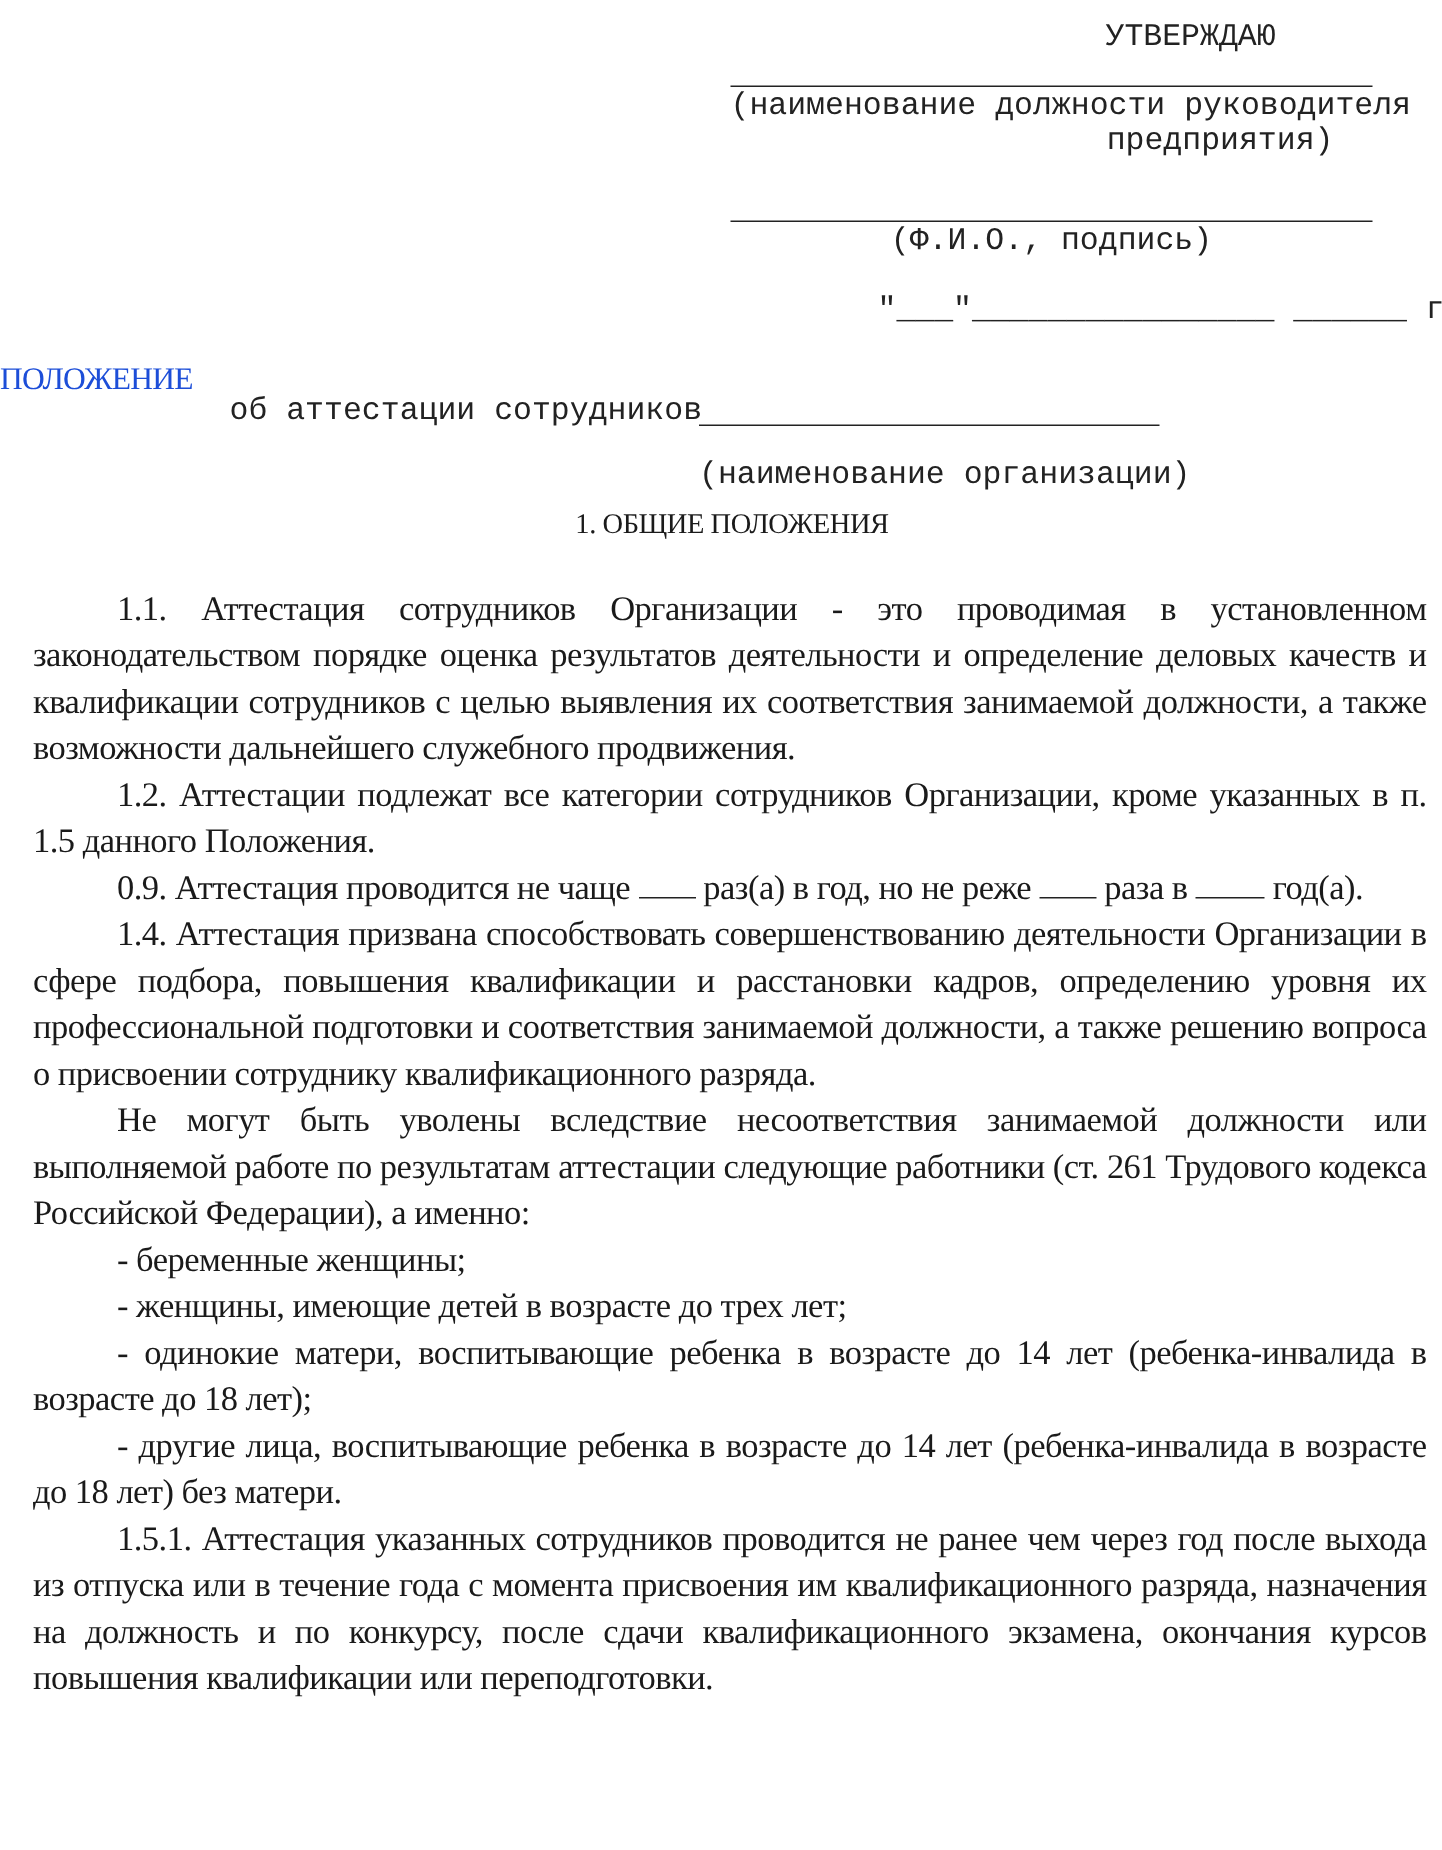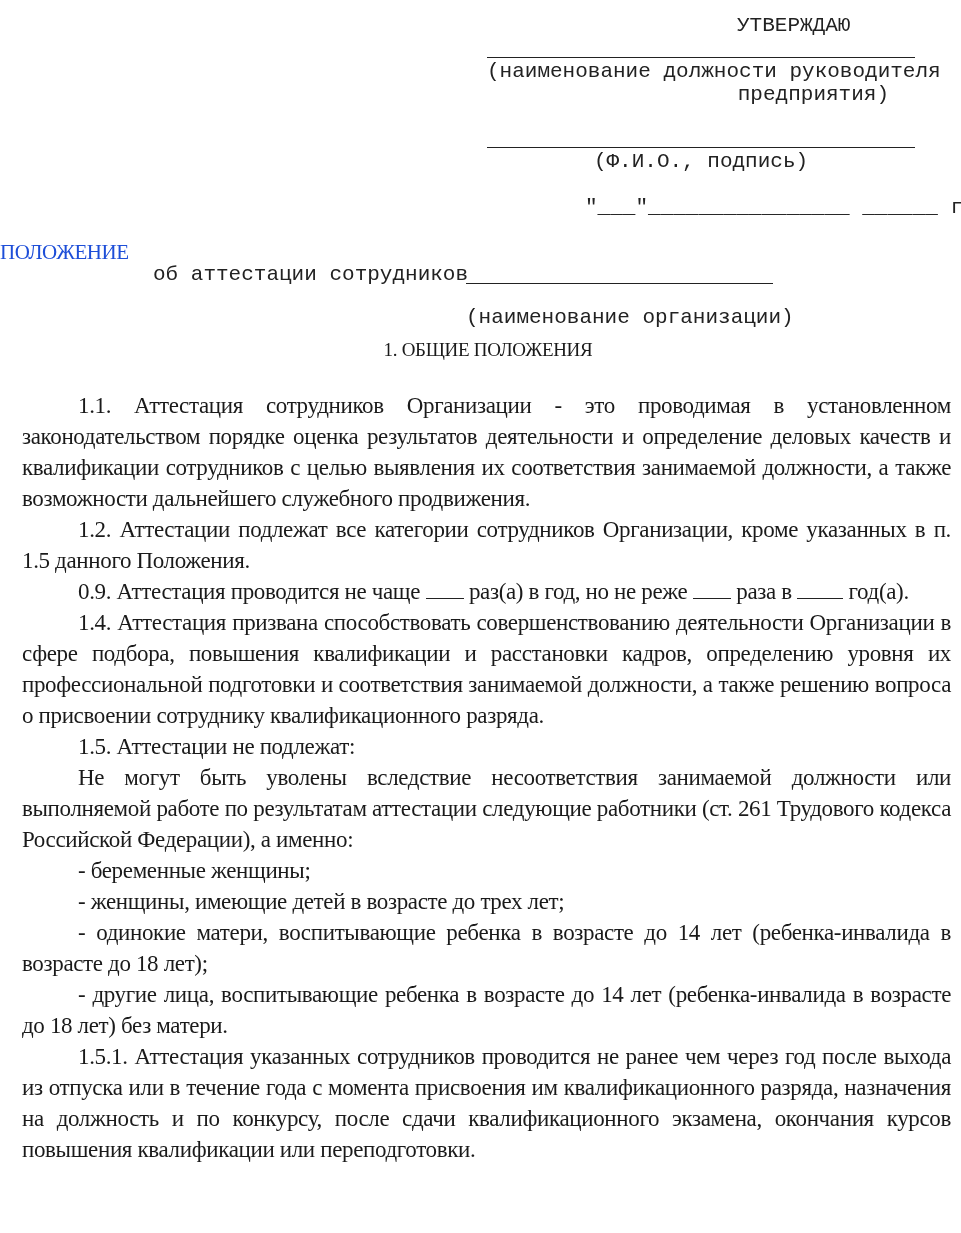--- a/index.html
+++ b/index.html
@@ -55,20 +55,19 @@
   <p class="p" style="text-align:left">
     <span>0.9. Аттестация проводится не чаще</span>
     <span class="blank" style="width:38px"></span>
     <span>раз(а) в год, но не реже</span>
     <span class="blank" style="width:38px"></span>
     <span>раза в</span>
     <span class="blank" style="width:46px"></span>
     <span>год(а).</span>
   </p>
   <p class="p">1.4. Аттестация призвана способствовать совершенствованию деятельности Организации в сфере подбора, повышения квалификации и расстановки кадров, определению уровня их профессиональной подготовки и соответствия занимаемой должности, а также решению вопроса о присвоении сотруднику квалификационного разряда.</p>
-  <p class="p">1.5. Аттестации не подлежат:</p>
   <p class="p">Не могут быть уволены вследствие несоответствия занимаемой должности или выполняемой работе по результатам аттестации следующие работники (ст. 261 Трудового кодекса Российской Федерации), а именно:</p>
   <p class="p">- беременные женщины;</p>
   <p class="p">- женщины, имеющие детей в возрасте до трех лет;</p>
   <p class="p">- одинокие матери, воспитывающие ребенка в возрасте до 14 лет (ребенка-инвалида в возрасте до 18 лет);</p>
   <p class="p">- другие лица, воспитывающие ребенка в возрасте до 14 лет (ребенка-инвалида в возрасте до 18 лет) без матери.</p>
   <p class="p">1.5.1. Аттестация указанных сотрудников проводится не ранее чем через год после выхода из отпуска или в течение года с момента присвоения им квалификационного разряда, назначения на должность и по конкурсу, после сдачи квалификационного экзамена, окончания курсов повышения квалификации или переподготовки.</p>
 </div>
 
 </body></html>

